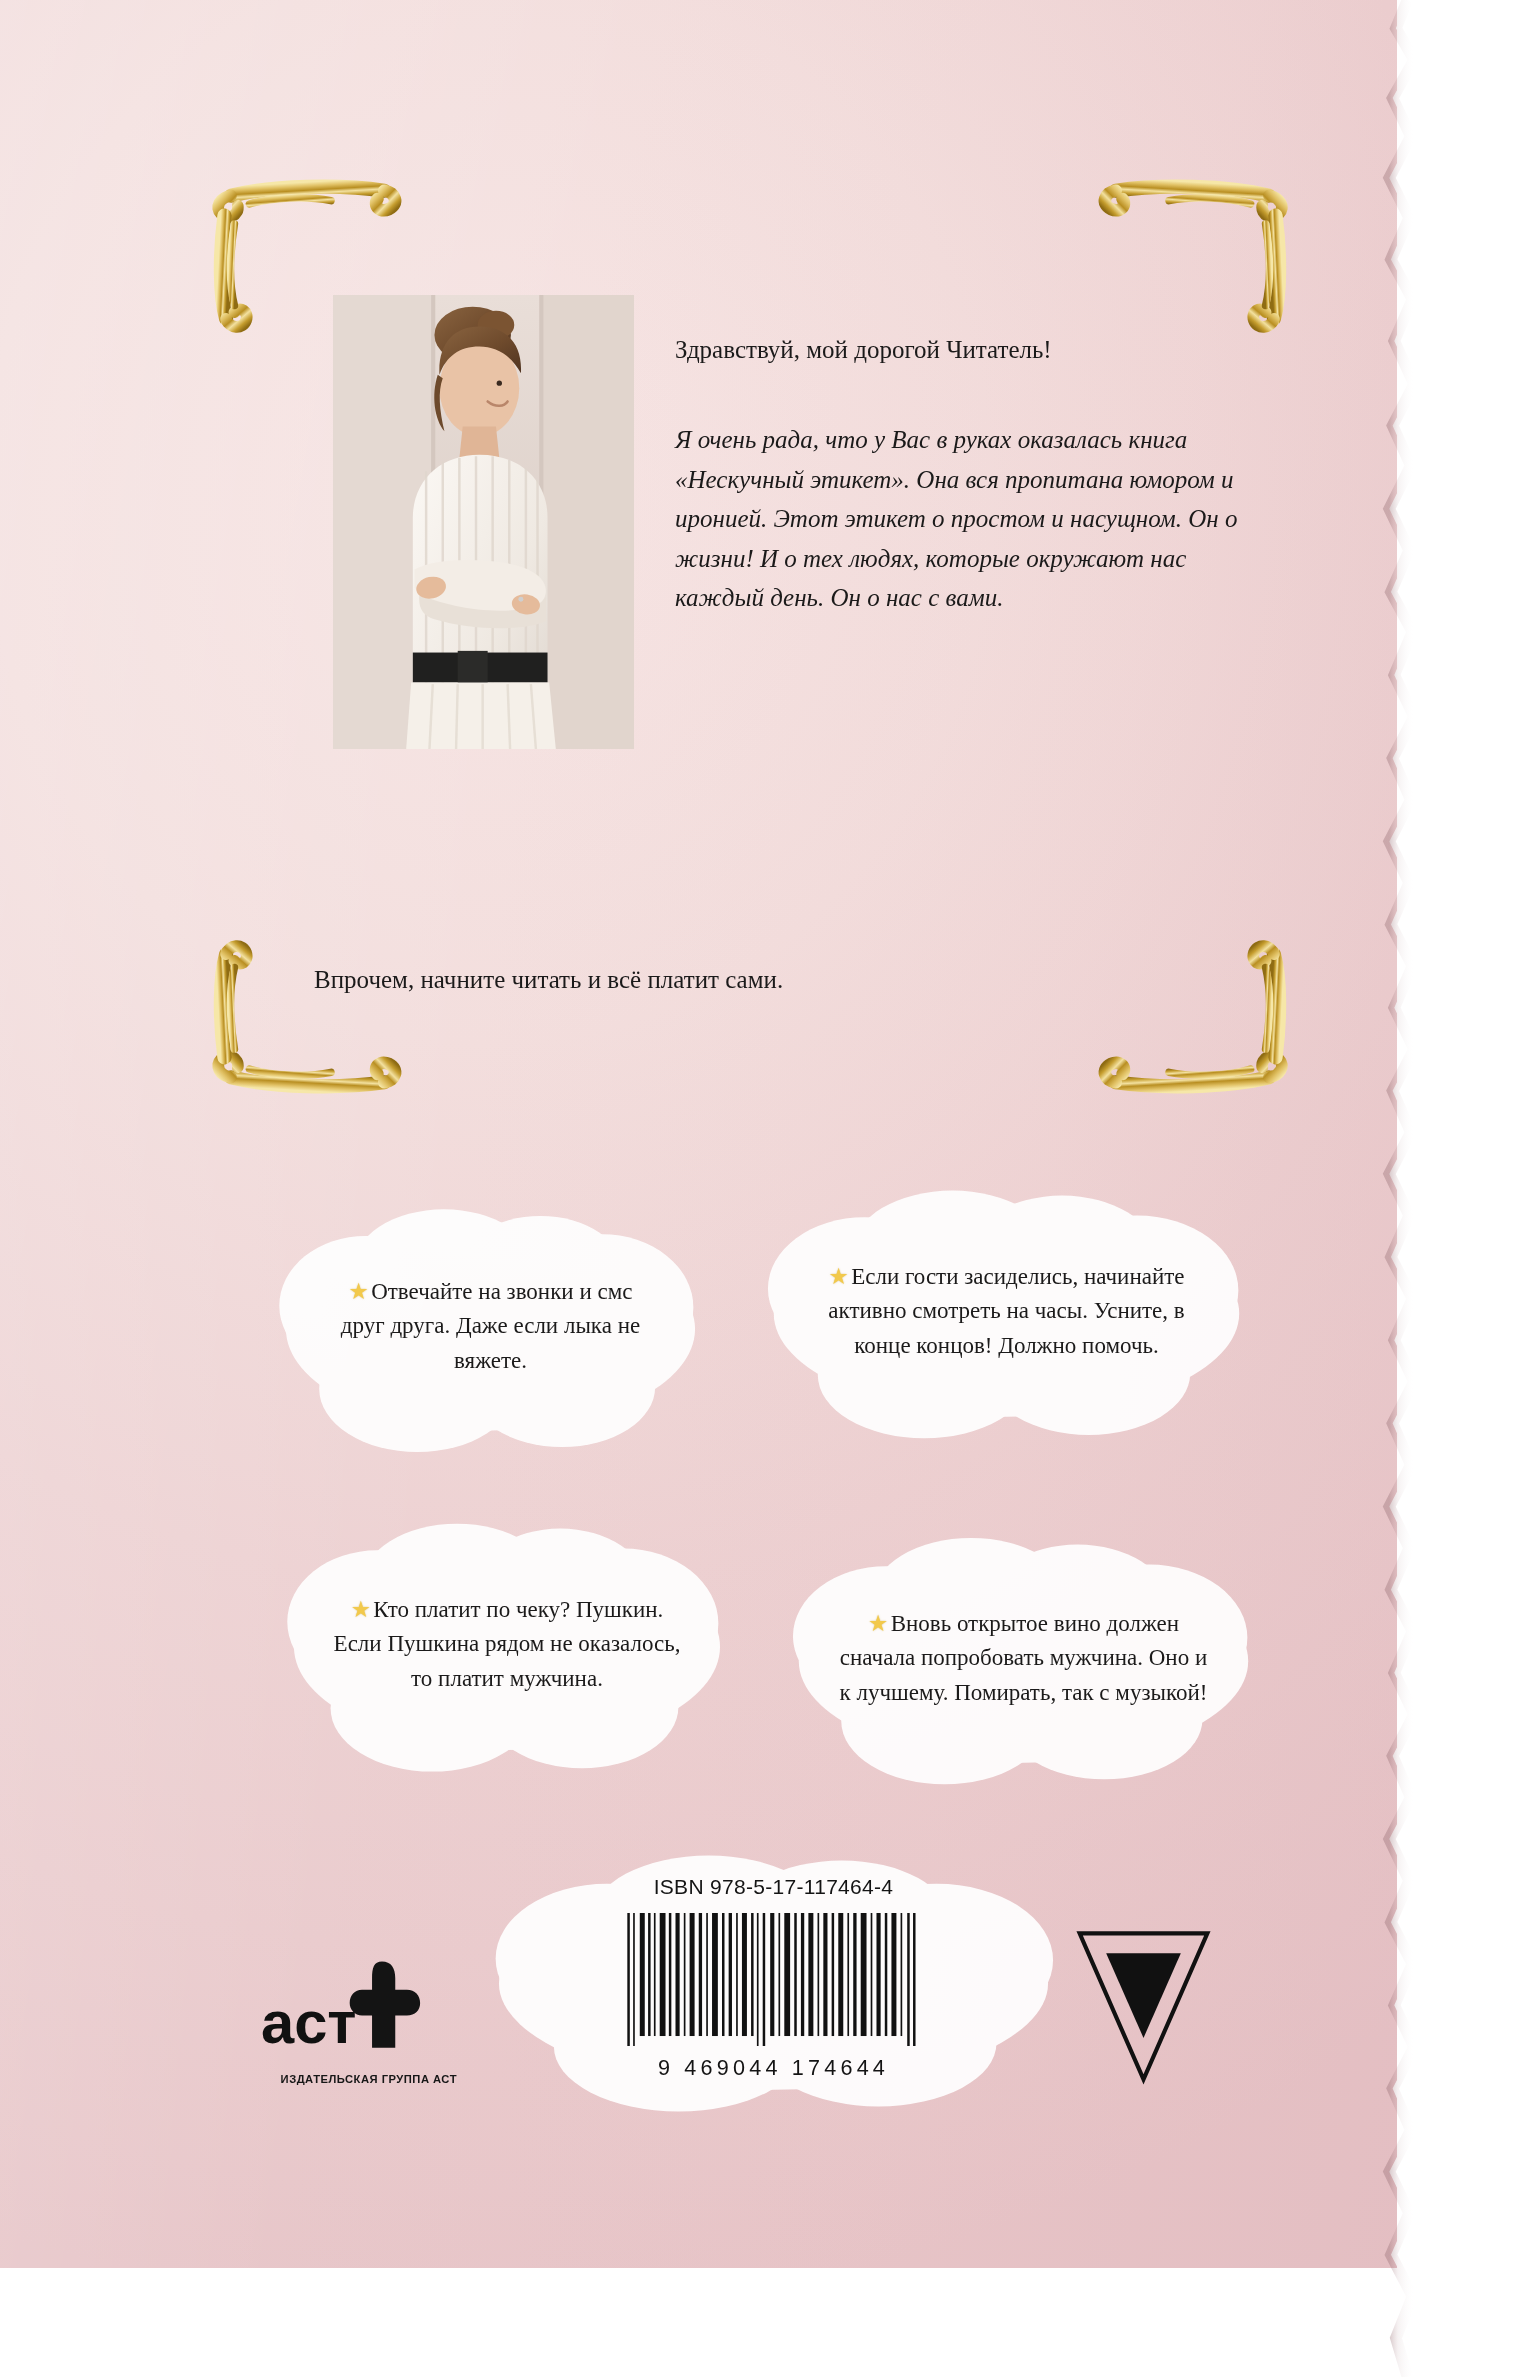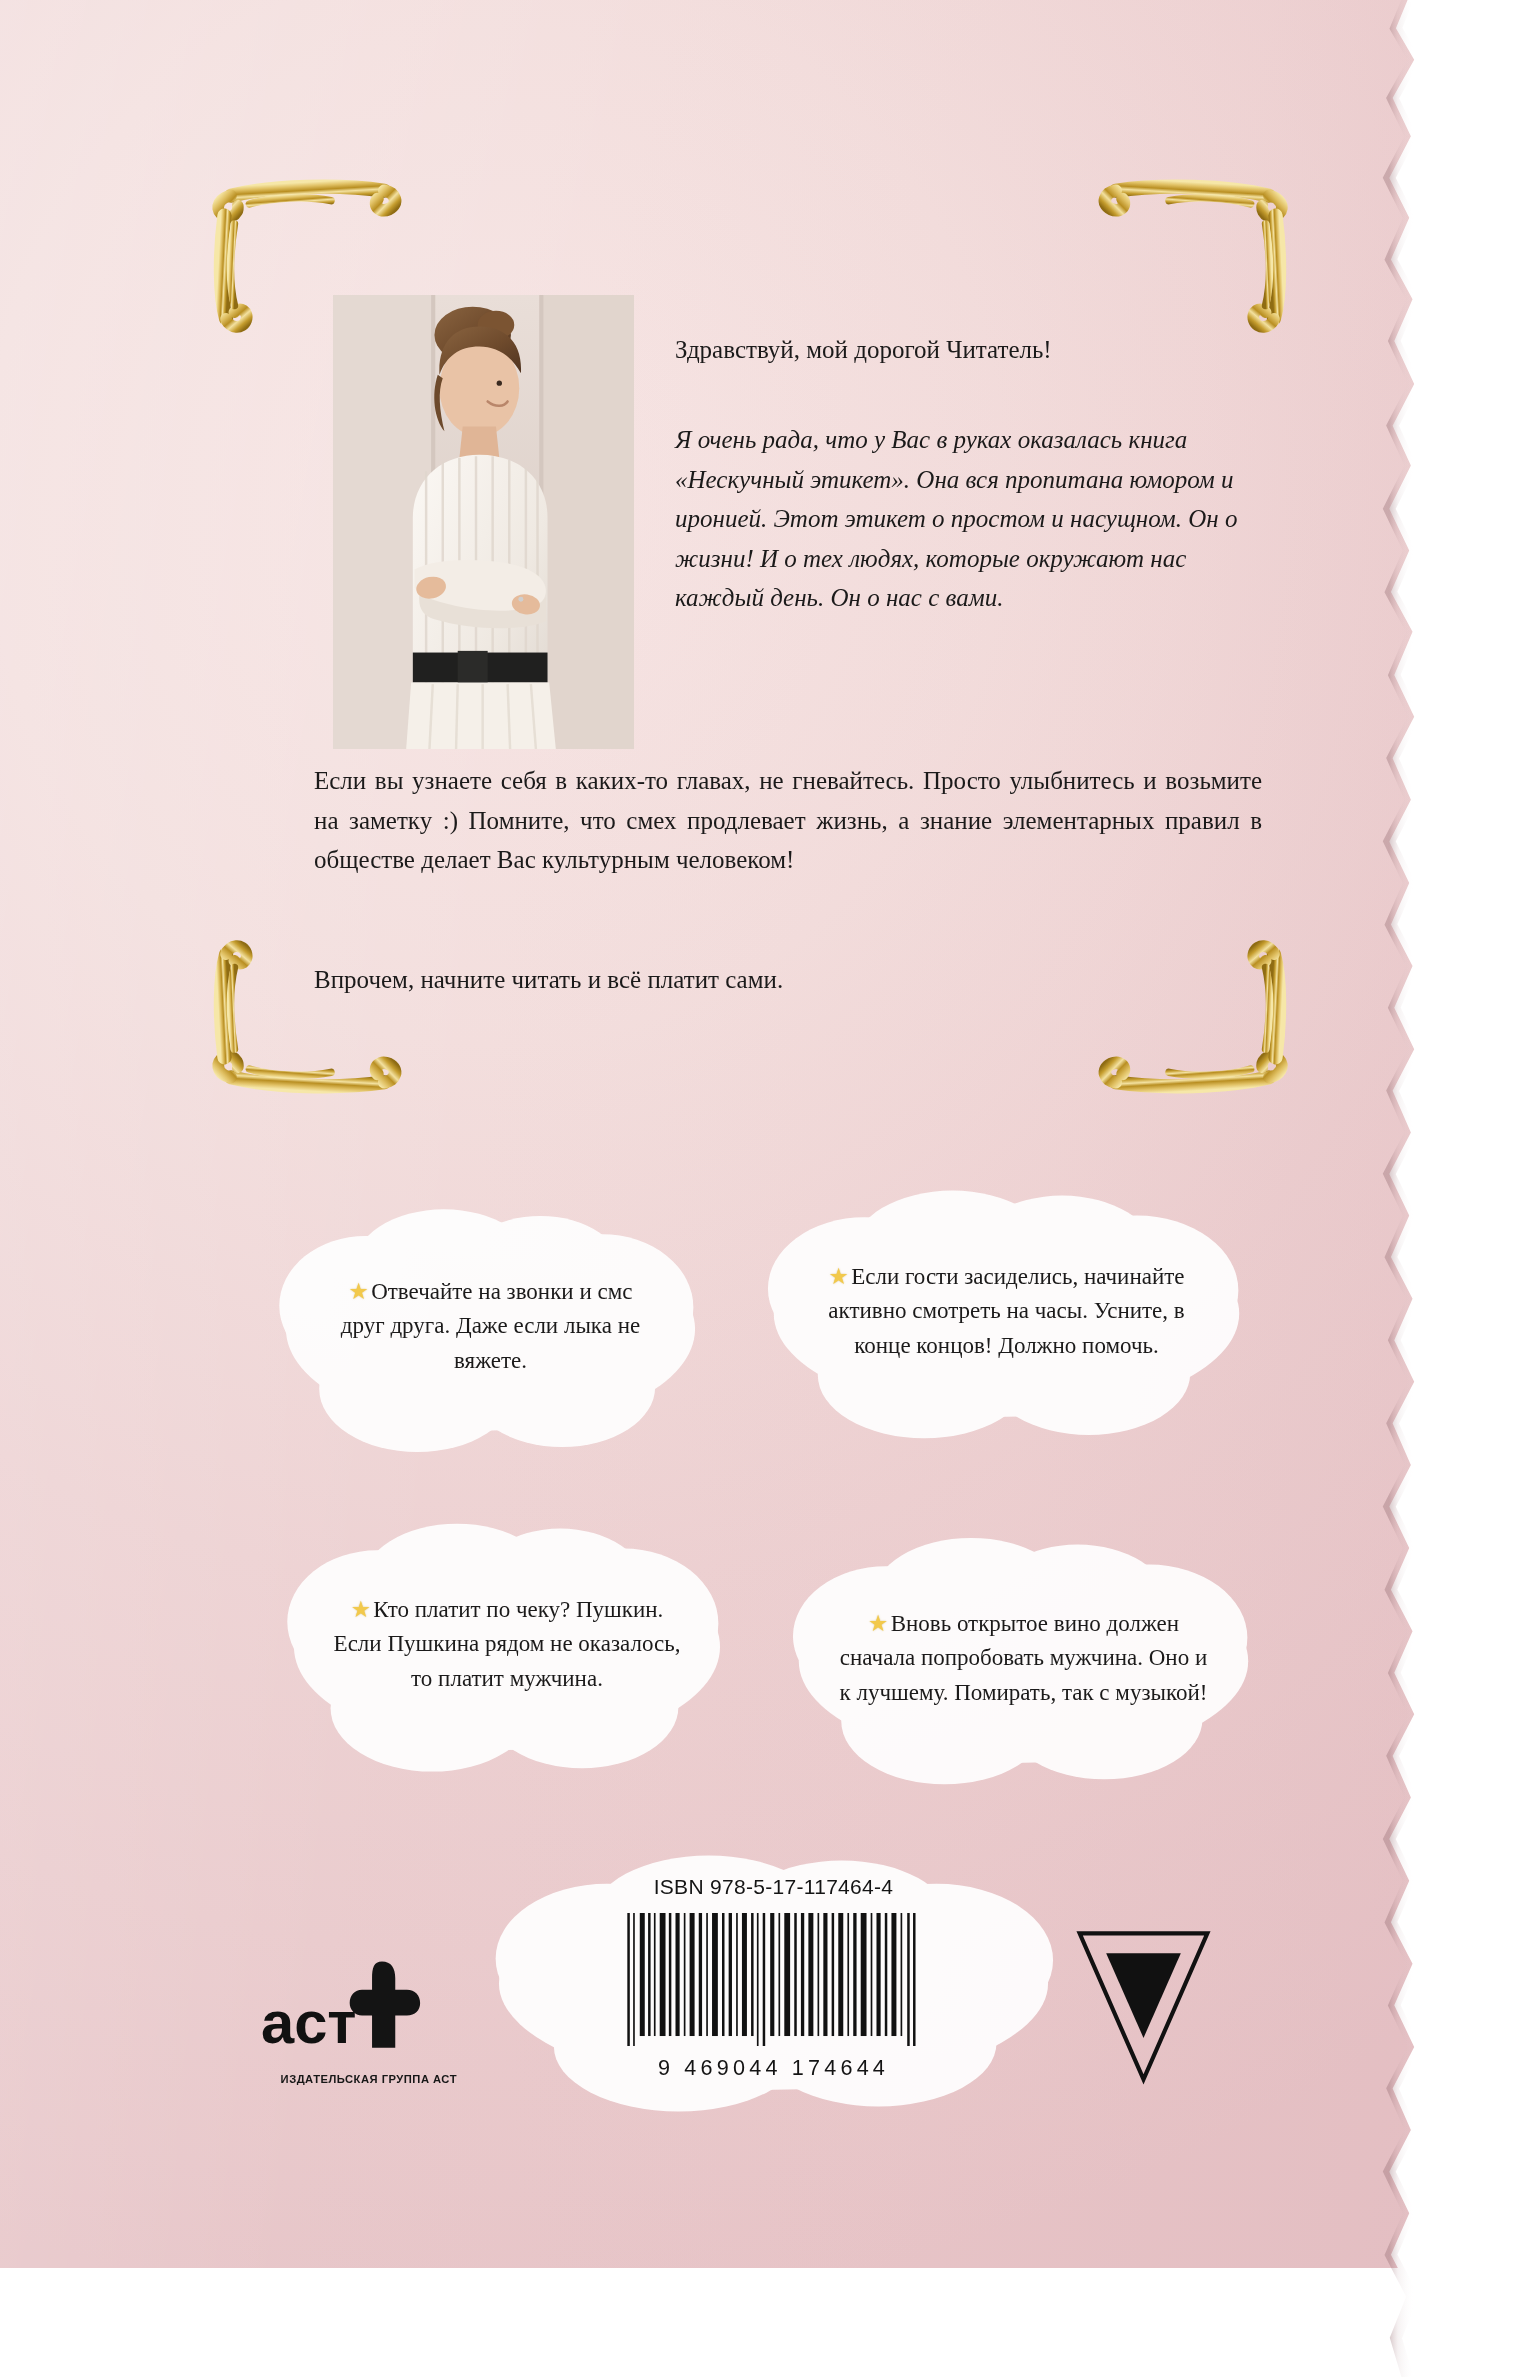--- a/index.html
+++ b/index.html
@@ -18,21 +18,20 @@
   
   #cover {
     position: absolute;
     left: 0;
     top: 0;
     width: 1397px;
     height: 2268px;
     background:
       radial-gradient(ellipse 120% 80% at 35% 22%, #f6e3e2 0%, #f2dcdb 30%, #eccfd0 60%, #e6c3c6 100%);
     overflow: hidden;
-    padding-left: 20px;
   }
   
   #cover::before {
     content: "";
     position: absolute;
     inset: 0;
     background: linear-gradient(100deg, rgba(255,255,255,0.28) 0%, rgba(255,255,255,0.05) 38%, rgba(236,200,203,0.10) 70%, rgba(222,180,186,0.30) 100%);
     pointer-events: none;
   }
 
@@ -350,21 +349,20 @@
           <path d="M150 468 L148 546"></path>
         <path d="M180 468 L180 546"></path>
           <path d="M210 468 L213 546"></path>
         <path d="M238 468 L244 546"></path>
       </g>
     </svg>
   </div>
 
   <div class="letter-block" id="greeting">Здравствуй, мой дорогой Читатель!</div>
   <div class="letter-block" id="intro-para">Я очень рада, что у Вас в руках оказалась книга «Нескучный этикет». Она вся пропитана юмором и иронией. Этот этикет о простом и насущном. Он о жизни! И о тех людях, которые окружают нас каждый день. Он о нас с вами.</div>
-  <div class="letter-block" id="para-two">Если вы узнаете себя в каких-то главах, не гневайтесь. Просто улыбнитесь и возьмите на заметку :) Помните, что смех продлевает жизнь, а знание элементарных правил в обществе делает Вас культурным человеком!</div>
   <div class="letter-block" id="para-three">Впрочем, начните читать и всё платит сами.</div>
 
   <div class="cloud" id="cloud-1">
     <svg class="cloud-bg" viewBox="0 0 540 350" preserveAspectRatio="none" aria-hidden="true">
       <g fill="#ffffff" opacity="0.92">
         <ellipse cx="270" cy="178" rx="246" ry="122"></ellipse>
         <ellipse cx="120" cy="150" rx="104" ry="84"></ellipse>
         <ellipse cx="404" cy="152" rx="110" ry="88"></ellipse>
         <ellipse cx="214" cy="106" rx="110" ry="72"></ellipse>
         <ellipse cx="330" cy="110" rx="100" ry="68"></ellipse>

